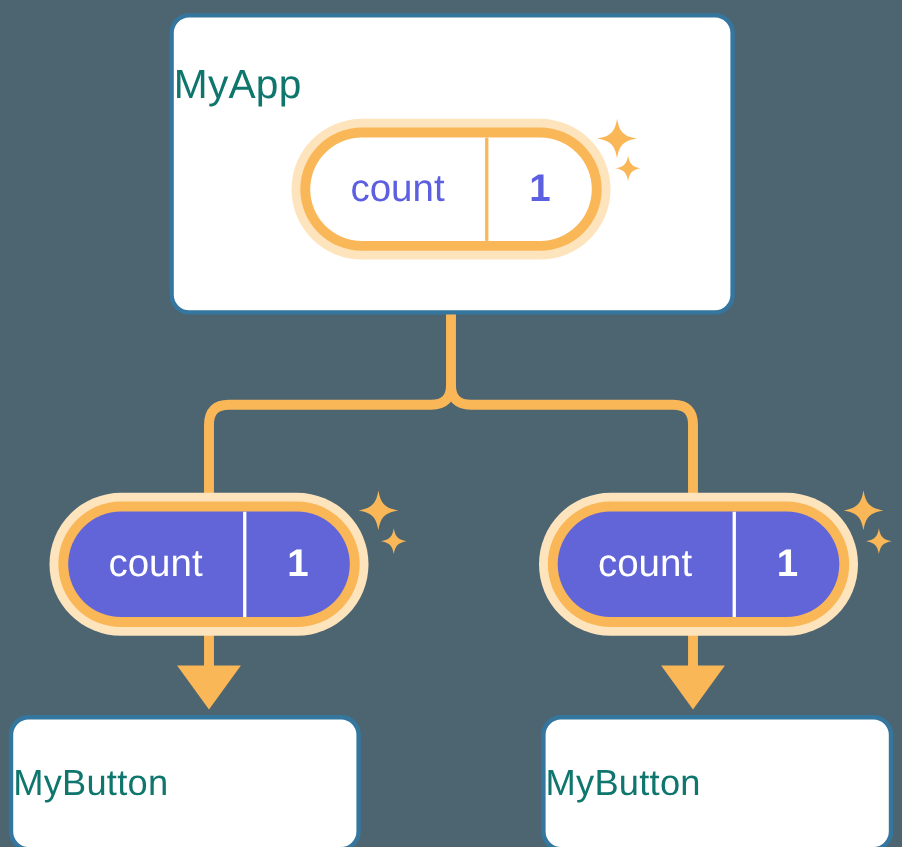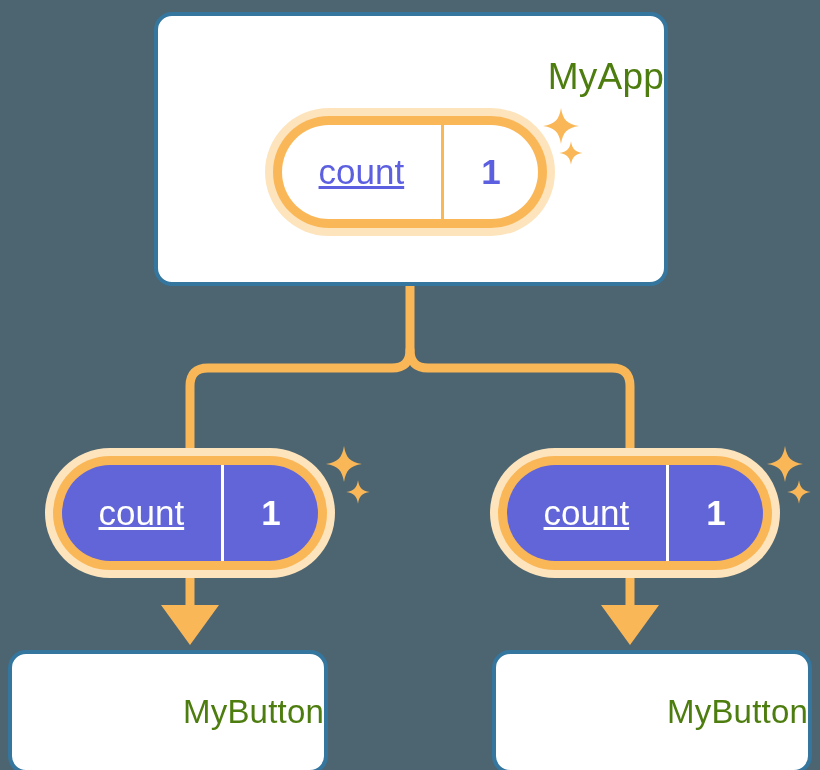--- a/index.html
+++ b/index.html
@@ -31,22 +31,22 @@
     background: #ffffff;
     border: 4px solid #35769f;
     border-radius: 18px;
     box-sizing: border-box;
     z-index: 3;
   }
   .card-title {
     position: absolute;
     left: 0;
     width: 100%;
-    text-align: right;
-    color: #4d7c0f;
+    text-align: left;
+    color: #0f766e;
     font-weight: 400;
     letter-spacing: 0.2px;
     white-space: nowrap;
   }
 
   #card-myapp {
     left: 154px;
     top: 12px;
     width: 514px;
     height: 274px;
@@ -100,21 +100,21 @@
     align-items: stretch;
     overflow: hidden;
     z-index: 2;
   }
   .pill-key, .pill-val {
     display: flex;
     align-items: center;
     justify-content: center;
     box-sizing: border-box;
   }
-  .pill-key { flex: 0 0 62%; text-decoration: underline; }
+  .pill-key { flex: 0 0 62%; }
   .pill-val { flex: 1 1 auto; font-weight: 700; }
 
   
   #pill-myapp {
     left: 265px;
     top: 108px;
     width: 290px;
     height: 128px;
   }
   #pill-myapp .pill-body { background: #ffffff; }

